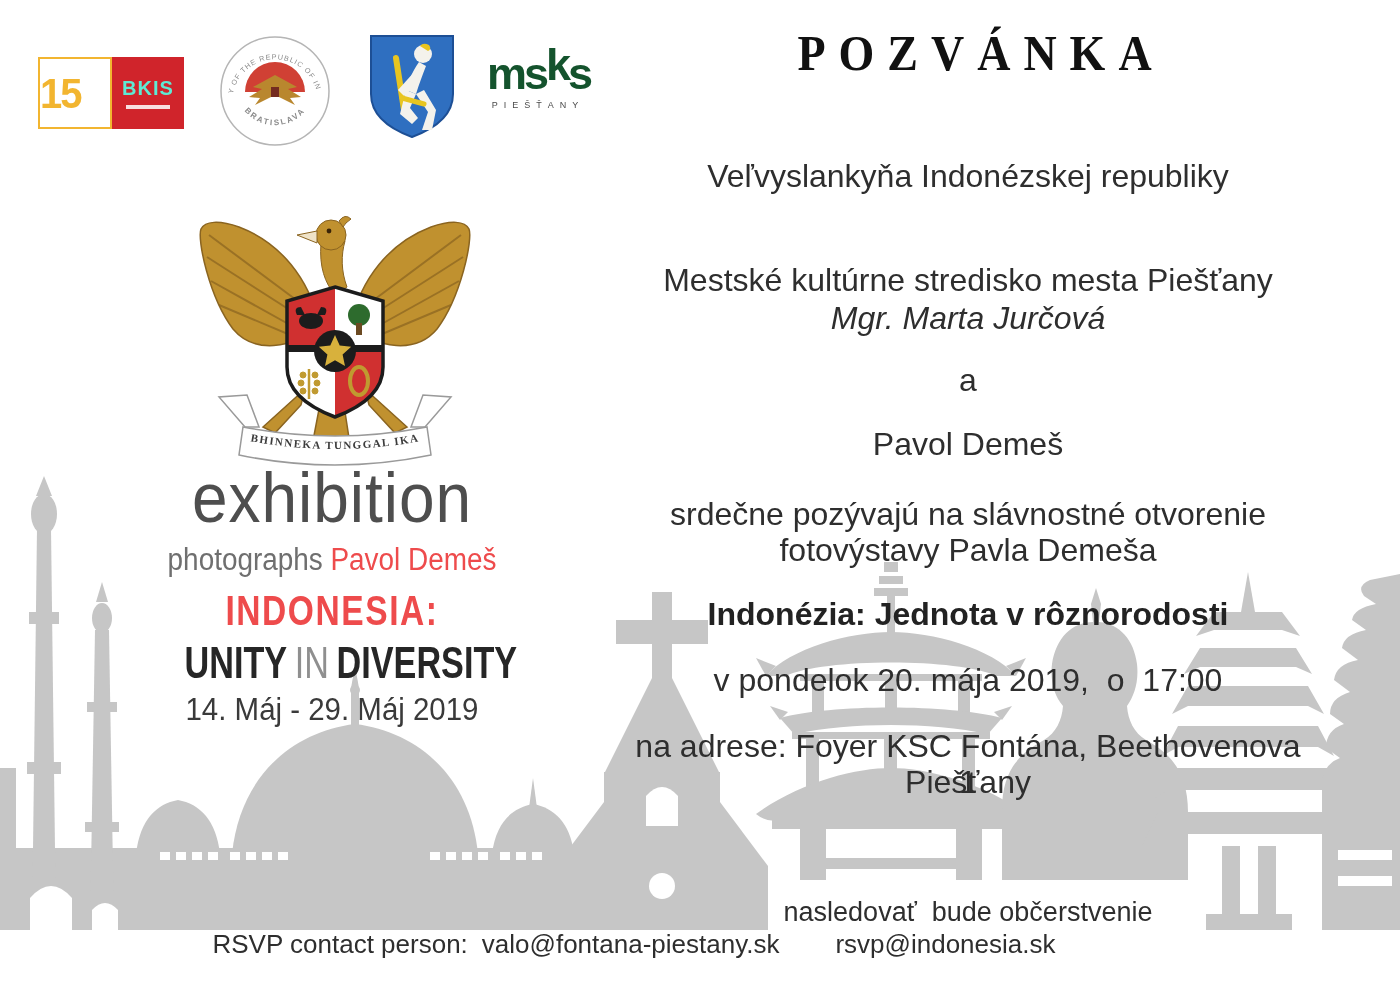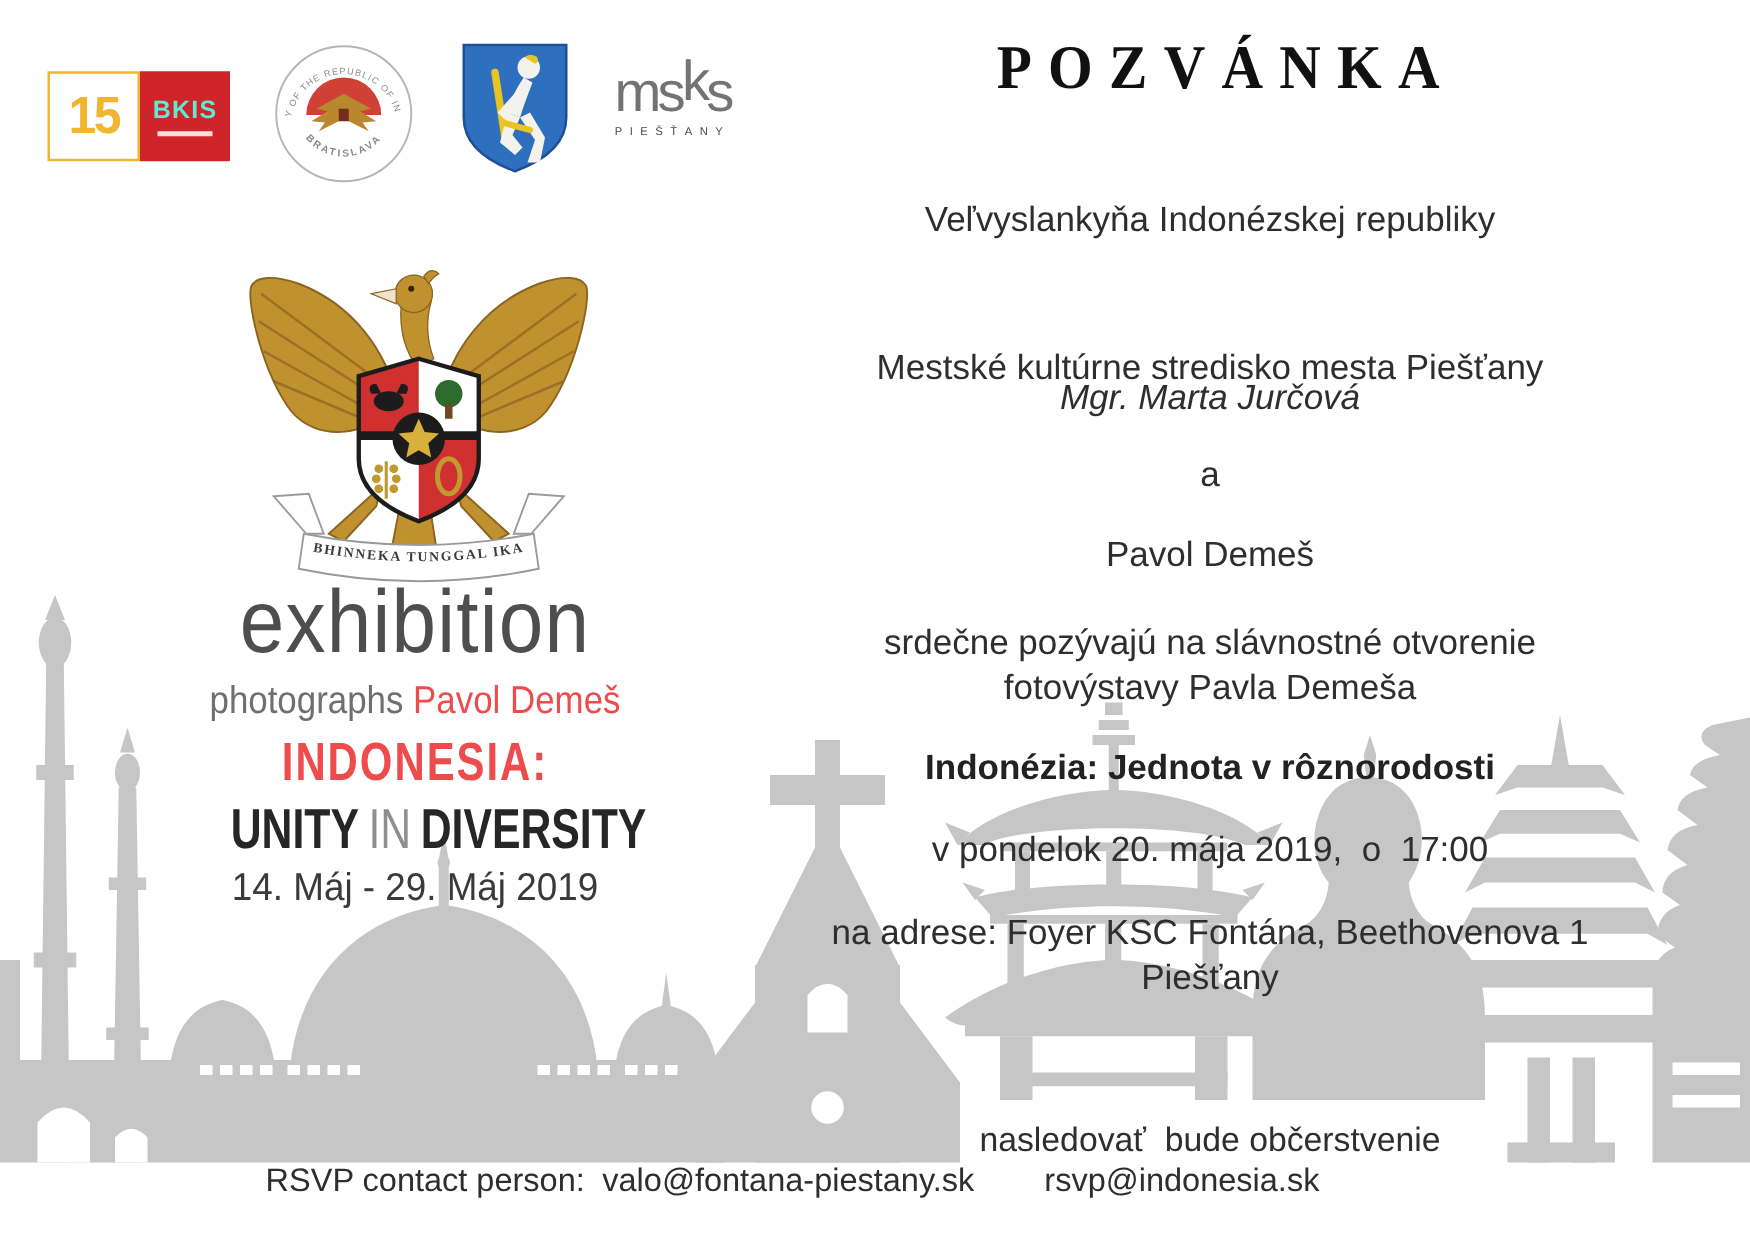--- a/index.html
+++ b/index.html
@@ -5,52 +5,52 @@
   html,body{margin:0;padding:0;background:#fff;}
   #canvas{position:relative;width:1400px;height:986px;background:#ffffff;overflow:hidden;
           font-family:"Liberation Sans",sans-serif;color:#2e2e2e;}
   .abs{position:absolute;}
 
   
   #skyline{position:absolute;left:0;top:462px;width:1400px;height:470px;}
 
   
   .logo-bkis{left:38px;top:57px;width:146px;height:72px;display:flex;}
-  .bkis-left{width:71px;height:68px;background:#fff;border:2px solid #f2b530;display:flex;align-items:center;justify-content:center;}
+  .bkis-left{width:71px;height:68px;background:#fff;border:2px solid #f2b530;display:flex;align-items:center;justify-content:flex-start;}
   .bkis-num{font-size:40px;font-weight:800;color:#f2b530;letter-spacing:-2px;transform:scaleY(1.05);}
   .bkis-right{width:73px;height:72px;background:#d0242b;display:flex;flex-direction:column;align-items:center;justify-content:center;gap:5px;}
   .bkis-name{color:#5eead4;font-weight:800;font-size:20px;letter-spacing:1px;}
   .bkis-sub{width:44px;height:4px;background:rgba(255,255,255,.85);}
 
   .seal{left:219px;top:35px;width:112px;height:112px;}
   .arms{left:366px;top:32px;width:92px;height:110px;}
 
   .msks{left:486px;top:50px;width:104px;height:84px;text-align:center;}
-  .msks-word{font-size:45px;font-weight:400;color:#737373;letter-spacing:-3px;line-height:48px;}
+  .msks-word{font-size:45px;font-weight:700;color:#14532d;letter-spacing:-3px;line-height:48px;text-align:right;}
   .msks-word .k{position:relative;top:-9px;}
   .msks-sub{font-size:9px;letter-spacing:6px;color:#4a4a4a;margin-top:2px;}
 
   
   .garuda{left:193px;top:183px;width:284px;height:292px;}
 
   
   .exh-block{left:138px;top:458px;width:388px;text-align:center;}
   .exh-word{font-size:66px;font-weight:400;color:#4e4e4e;letter-spacing:1px;line-height:78px;transform:scale(.97,1.08);}
   .photo-line{font-size:31px;line-height:40px;color:#6f6f6f;transform:scaleX(.9);margin-top:4px;white-space:pre-wrap;}
   .photo-line .red{color:#ee4b4c;}
   .country{font-size:43px;font-weight:600;color:#ee4b4c;letter-spacing:2px;line-height:48px;transform:scaleX(.78);margin-top:6px;}
   .motto{font-size:45px;font-weight:800;color:#262626;line-height:50px;transform:scaleX(.76);margin-top:4px;white-space:nowrap;}
   .motto .in{font-weight:400;color:#8f8f8f;margin:0 10px;}
   .dates{font-size:31px;color:#3a3a3a;line-height:40px;transform:scaleX(.95);margin-top:2px;}
 
   
-  .rline{position:absolute;left:628px;width:680px;text-align:center;font-size:28px;line-height:36px;color:#2e2e2e;white-space:pre-wrap;}
+  .rline{position:absolute;left:628px;width:680px;text-align:center;font-size:32px;line-height:36px;color:#2e2e2e;white-space:pre-wrap;}
   .pozvanka{top:36px;font-family:"Liberation Serif",serif;font-weight:700;font-size:46px;letter-spacing:13px;color:#111;padding-left:13px;transform:scaleY(1.08);}
   .t-host1a{top:158px;} .t-host1b{top:196px;}
-  .t-host2a{top:276px;} .t-host2b{top:300px;font-style:italic;}
+  .t-host2a{top:262px;} .t-host2b{top:300px;font-style:italic;}
   .t-conj{top:362px;}
   .t-host3{top:426px;}
   .t-inv1{top:496px;} .t-inv2{top:532px;}
   .t-event{top:596px;font-weight:700;color:#222;}
   .t-date{top:662px;}
   .t-addr1{top:728px;} .t-addr2{top:764px;}
   .t-refresh{top:894px;font-size:27px;}
   .rsvp-row{position:absolute;left:0;top:929px;width:1268px;text-align:center;font-size:26px;color:#2e2e2e;white-space:pre-wrap;}
   .rsvp-row .e1{margin-left:14px;}
   .rsvp-row .e2{margin-left:56px;}

